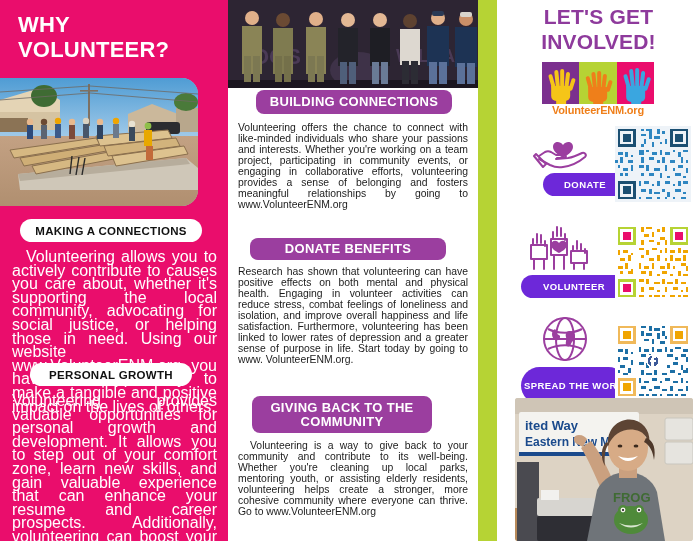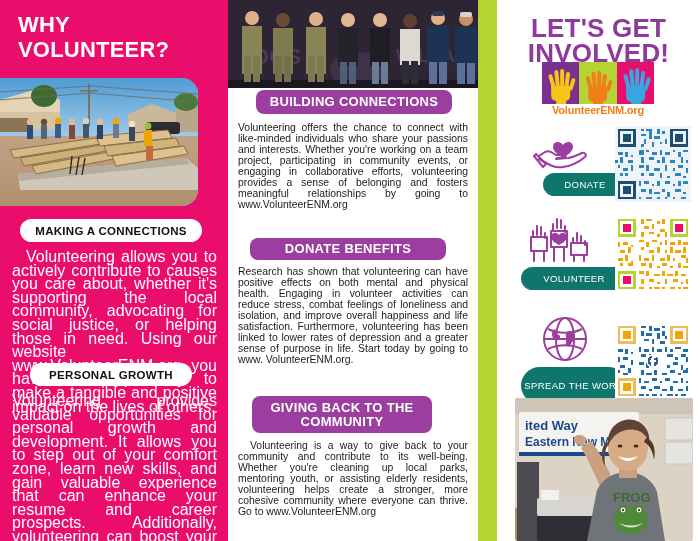--- a/index.html
+++ b/index.html
@@ -62,37 +62,37 @@
 
   
   .green-strip{position:absolute;background:#b6d334;}
 
   
   .panel-right{
     position:absolute;left:497px;top:0;width:203px;height:541px;
     background:#ffffff;overflow:hidden;
   }
   .right-title{
-    position:absolute;left:0;top:16px;width:203px;text-align:center;
-    color:#8e3a9c;font-weight:bold;font-size:26px;line-height:25px;
+    position:absolute;left:0;top:4px;width:203px;text-align:center;
+    color:#8e3a9c;font-weight:bold;font-size:21px;line-height:25px;
     letter-spacing:.2px;
   }
   
   .logo{position:absolute;left:45px;top:62px;width:112px;height:52px;}
   .logo-panels{display:flex;width:112px;height:42px;}
   .logo-cell{flex:1;position:relative;overflow:hidden;}
   .logo-wordmark{
     position:absolute;left:0;top:42px;width:112px;text-align:center;
     color:#ef7f1a;font-weight:bold;font-size:11px;letter-spacing:-.2px;
   }
   .action-block{position:absolute;}
   .action-icon{position:absolute;}
   .btn-purple{
-    position:absolute;background:#0f766e;border-radius:30px;
-    color:#fff;font-weight:normal;font-size:9.5px;letter-spacing:.4px;
+    position:absolute;background:#6d28d9;border-radius:30px;
+    color:#fff;font-weight:bold;font-size:9.5px;letter-spacing:.4px;
     display:flex;align-items:center;justify-content:center;
     line-height:11.5px;
   }
   .qr{position:absolute;}
   .photo-unitedway{
     position:absolute;left:18px;top:398px;width:178px;height:143px;
     overflow:hidden;background:#d8cfc0;border-radius:3px;text-decoration:underline;
   }
 </style>
 </head>
@@ -413,21 +413,21 @@
           <rect x="9" y="27" width="1" height="1"></rect>
             <rect x="12" y="27" width="2" height="1"></rect>
             <rect x="16" y="27" width="1" height="1"></rect>
           <rect x="19" y="27" width="1" height="1"></rect>
             <rect x="22" y="27" width="1" height="1"></rect>
             <rect x="25" y="27" width="2" height="1"></rect>
         </g>
       </svg>
     </div>
 
-    <div class="action-block" style="left:0;top:217px;width:203px;height:80px;">
+    <div class="action-block" style="left:0;top:225px;width:203px;height:80px;">
       <svg class="action-icon" style="left:28px;top:0;" width="66" height="48" viewBox="0 0 66 48">
         <g fill="none" stroke="#9b3e9f" stroke-width="2" stroke-linecap="round" stroke-linejoin="round">
 
           <path d="M8 20 v-6 M12 18 v-9 M16 18 v-8 M20 21 v-5"></path>
           <path d="M6 20 h16 v14 h-16 z"></path>
           <path d="M9 34 v10 M19 34 v10"></path>
 
           <path d="M28 14 v-7 M32 11 v-9 M36 11 v-8 M40 15 v-6"></path>
           <path d="M26 14 h16 v16 h-16 z"></path>
           <path d="M29 30 v14 M39 30 v14"></path>

